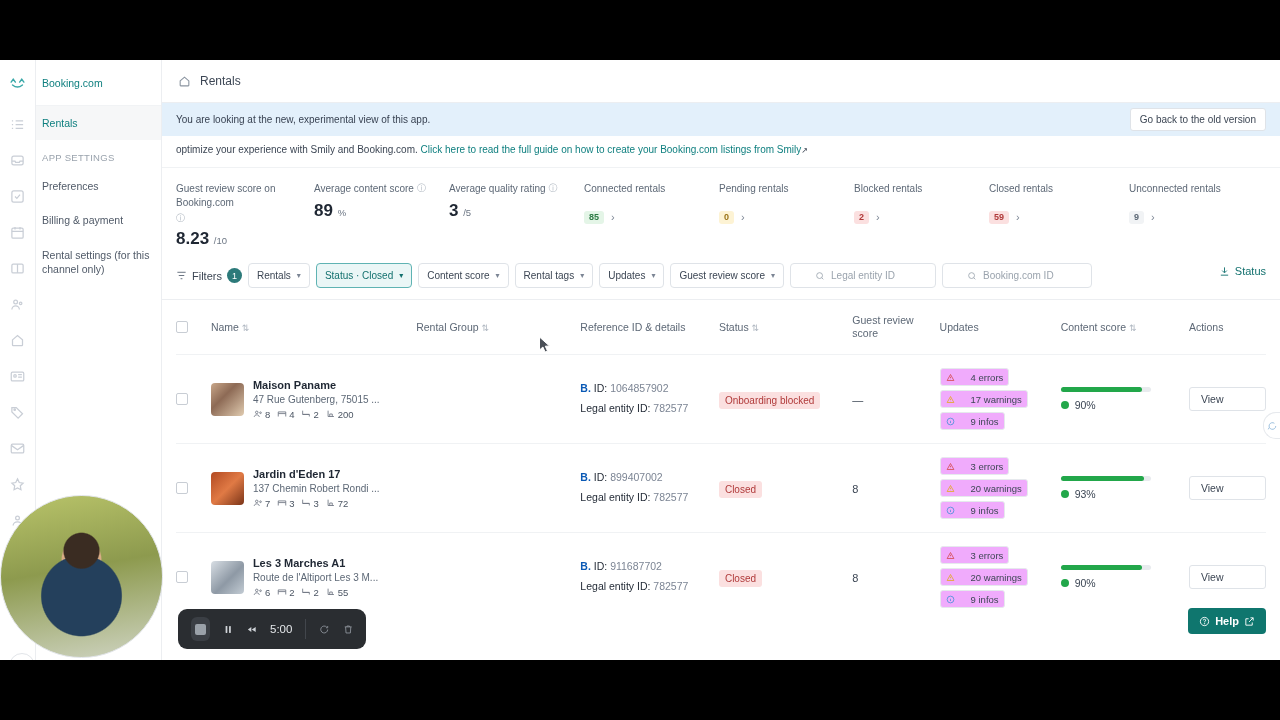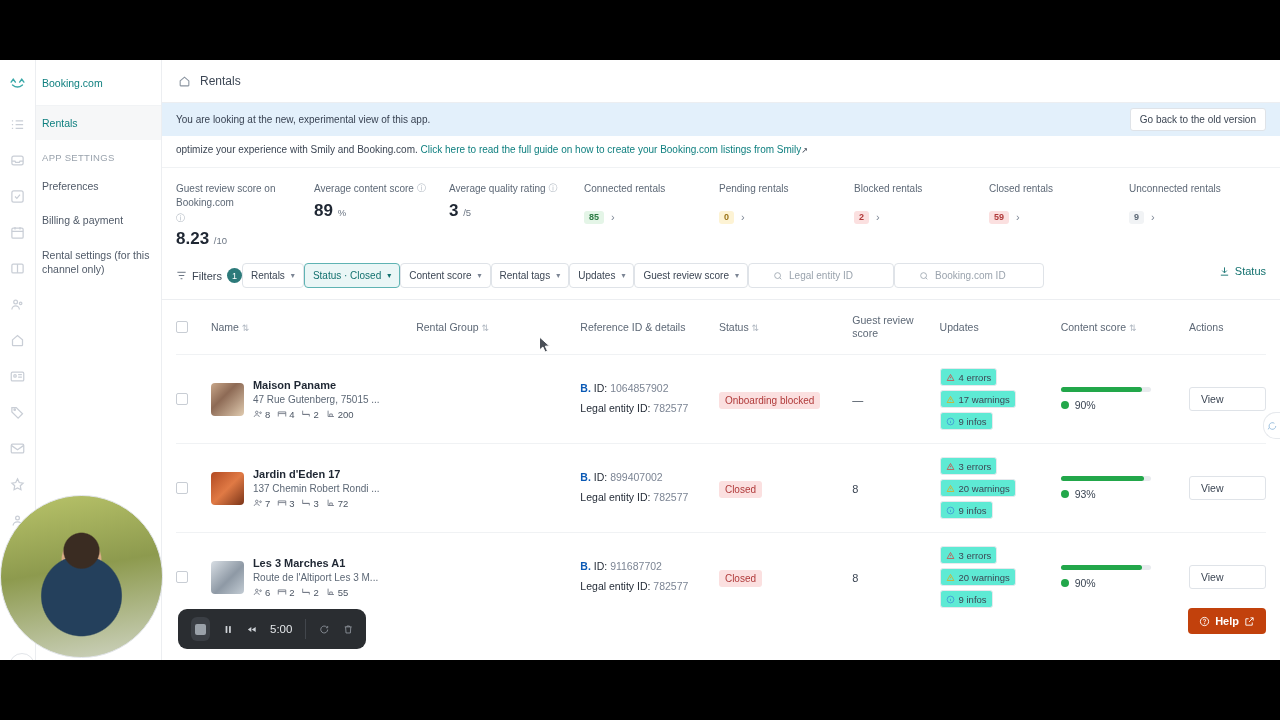--- a/index.html
+++ b/index.html
@@ -96,21 +96,21 @@
   .mval { margin-top: 5px; font-size: 17px; font-weight: bold; color: #1f2733; }
   .mval .unit { font-size: 9.5px; font-weight: normal; color: #6b7583; }
   .mrow { margin-top: 15px; display: flex; align-items: center; gap: 7px; }
   .pill {
     font-size: 9px; font-weight: bold; padding: 1.5px 5px; border-radius: 3px;
   }
   .chev { color: #7c8594; font-size: 11px; }
 
   
   #filters {
-    display: flex; align-items: center; gap: 0;
+    display: flex; align-items: center; gap: 6px;
     padding: 14px 14px 11px; border-bottom: 1px solid #eceef1;
     position: relative;
   }
   .fl-lbl { display: flex; align-items: center; gap: 5px; font-size: 11px; color: #3c4654; }
   .fl-lbl svg { width: 11px; height: 11px; color: #5d6876; }
   .fbadge {
     background: #2c7a7a; color: #fff; border-radius: 50%;
     width: 15px; height: 15px; font-size: 9px;
     display: flex; align-items: center; justify-content: center;
   }
@@ -168,23 +168,23 @@
   .ref { font-size: 10.5px; color: #1f2733; line-height: 1.9; }
   .ref .b { color: #0a59b5; font-weight: bold; }
   .ref .mut { color: #7c8594; }
   .badge {
     display: inline-block; font-size: 10px; padding: 3px 6px; border-radius: 3px;
     background: #fbe0e0; color: #b03a3a;
   }
   .gr { font-size: 11px; color: #3c4654; }
   .upd { display: flex; flex-direction: column; gap: 4px; align-items: flex-start; }
   .ubtn {
-    border: 1px solid #e6e9ed; border-radius: 3px; background: #5eead4;
+    border: 1px solid #e6e9ed; border-radius: 3px; background: #f0abfc;
     font-size: 9.5px; color: #3c4654; padding: 2.5px 5px;
-    display: flex; align-items: center; gap: 4px;
+    display: flex; align-items: center; gap: 16px;
   }
   .ubtn svg { width: 9px; height: 9px; }
   .bar { width: 90px; height: 5px; border-radius: 3px; background: #e8ebee; }
   .bar > i { display: block; height: 5px; border-radius: 3px; background: #22a74a; }
   .pct { display: flex; align-items: center; gap: 6px; margin-top: 7px; font-size: 10.5px; color: #3c4654; }
   .dot { width: 8px; height: 8px; border-radius: 50%; background: #22a74a; }
   .vbtn {
     border: 1px solid #dfe3e8; border-radius: 3px; background: #fff;
     font-size: 10.5px; color: #3c4654; padding: 5px 11px;
   }
@@ -192,21 +192,21 @@
   
   #sidetab {
     position: absolute; right: 0; top: 352px;
     width: 17px; height: 27px; background: #fff;
     border: 1px solid #e6e9ed; border-right: none;
     border-radius: 13px 0 0 13px;
     display: flex; align-items: center; justify-content: center;
   }
   #helpbtn {
     position: absolute; right: 14px; bottom: 26px;
-    background: #c2410c; color: #fff; border-radius: 4px;
+    background: #0f766e; color: #fff; border-radius: 4px;
     font-size: 11px; font-weight: bold; padding: 7px 11px;
     display: flex; align-items: center; gap: 5px; text-align: right;
   }
   #helpbtn svg { width: 11px; height: 11px; }
   #cursor { position: absolute; left: 376px; top: 276px; }
   #cursor svg { width: 13px; height: 18px; }
 
   
   #cam {
     position: absolute; left: 0; top: 435px;

